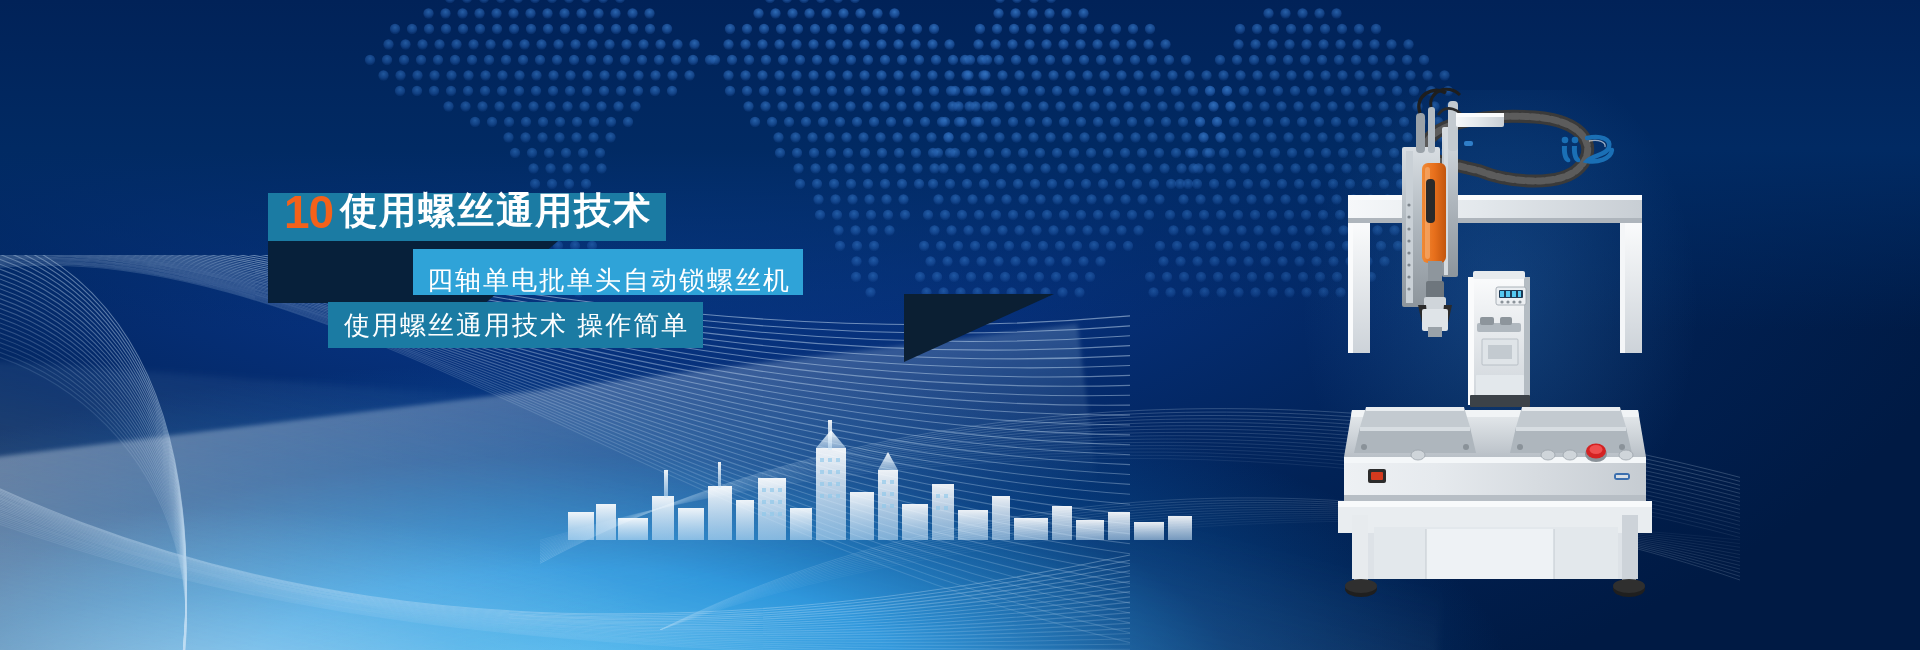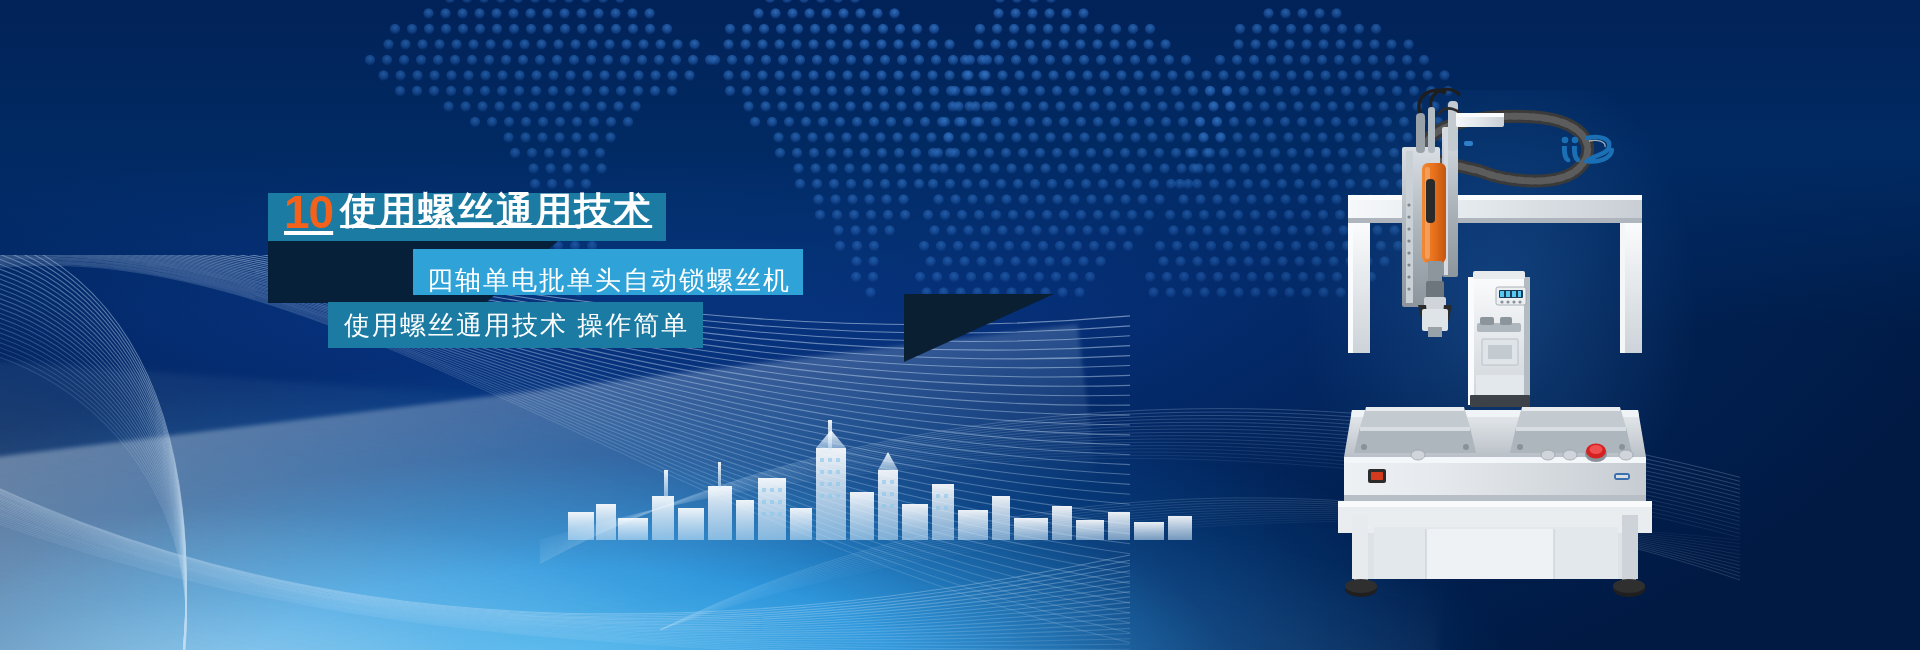--- a/index.html
+++ b/index.html
@@ -61,21 +61,21 @@
 
   
   .copy{position:absolute;left:0;top:0;width:100%;height:100%;}
   .band{
     position:absolute;display:flex;align-items:center;
     color:#ffffff;white-space:nowrap;
   }
   .band1{
     left:268px;top:193px;height:48px;padding:0 14px 12px 16px;
     background:#1b7ba3;
-    font-size:38px;font-weight:bold;letter-spacing:1px;text-decoration:underline;
+    font-size:38px;font-weight:bold;letter-spacing:1px;
   }
   .band1 .num{
     color:#f4611a;font-size:46px;font-weight:bold;
     letter-spacing:-1px;margin-right:7px;line-height:1;
     position:relative;top:1px;
   }
   .band1 .cn{font-size:37px;font-weight:bold;letter-spacing:2px;}
 
   .band2{
     left:413px;top:249px;height:46px;padding:16px 12px 0 14px;

